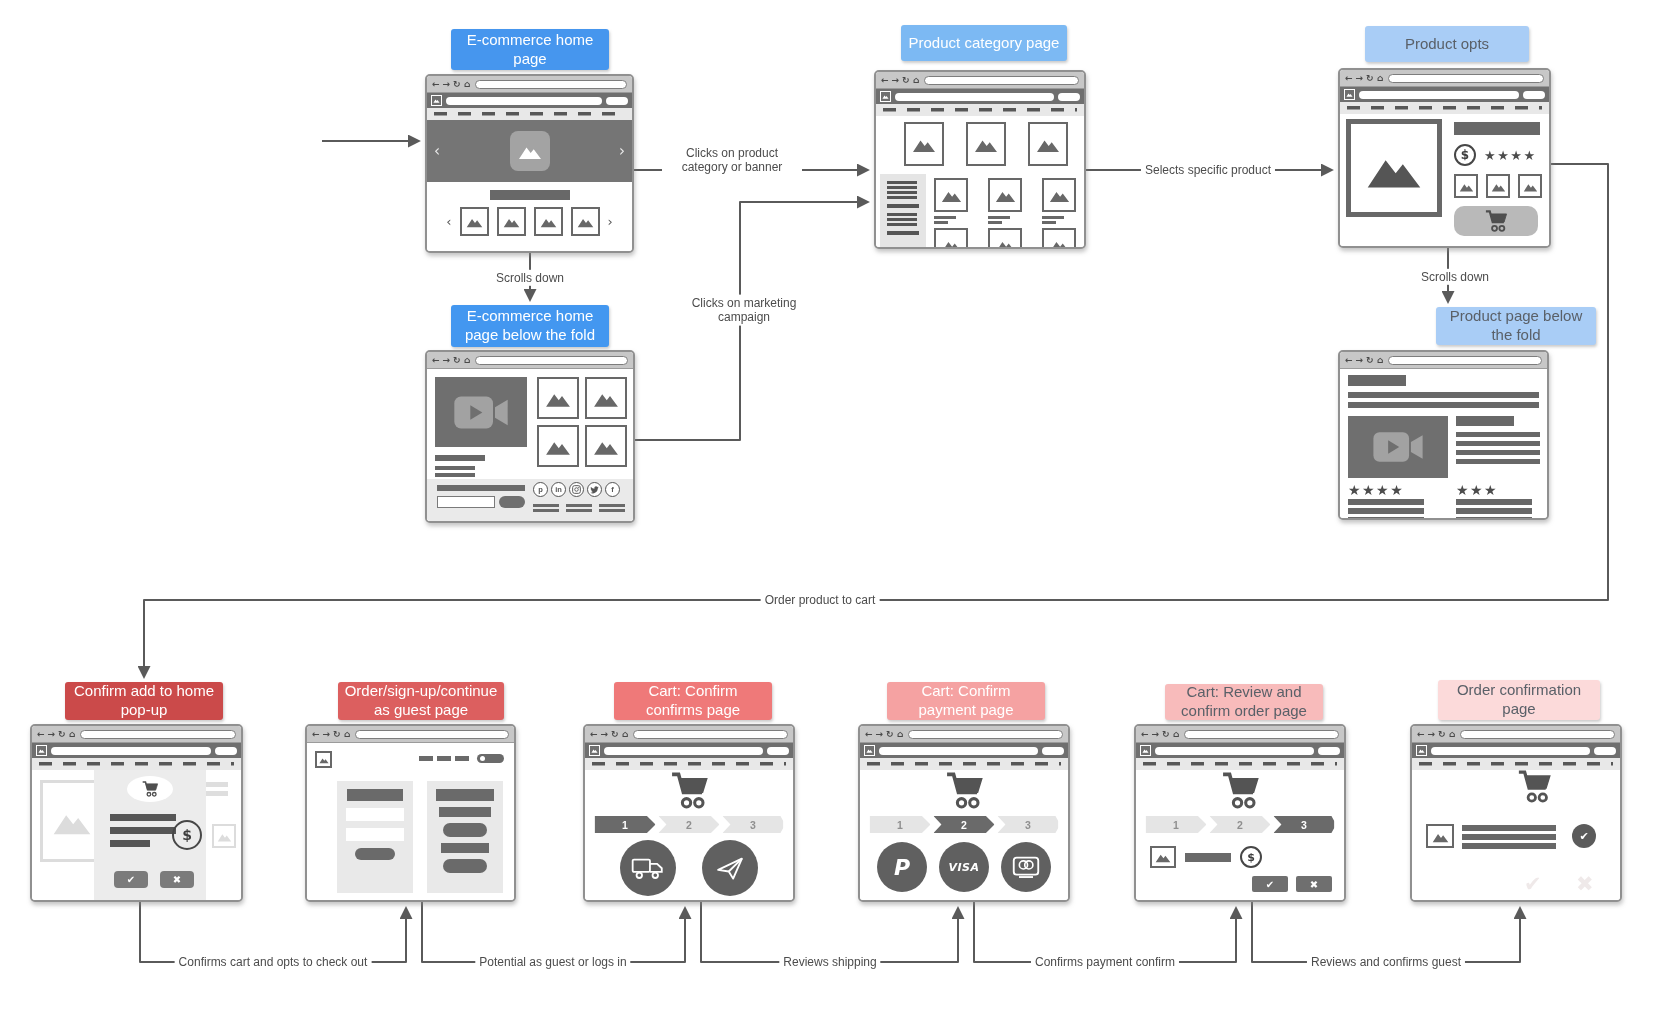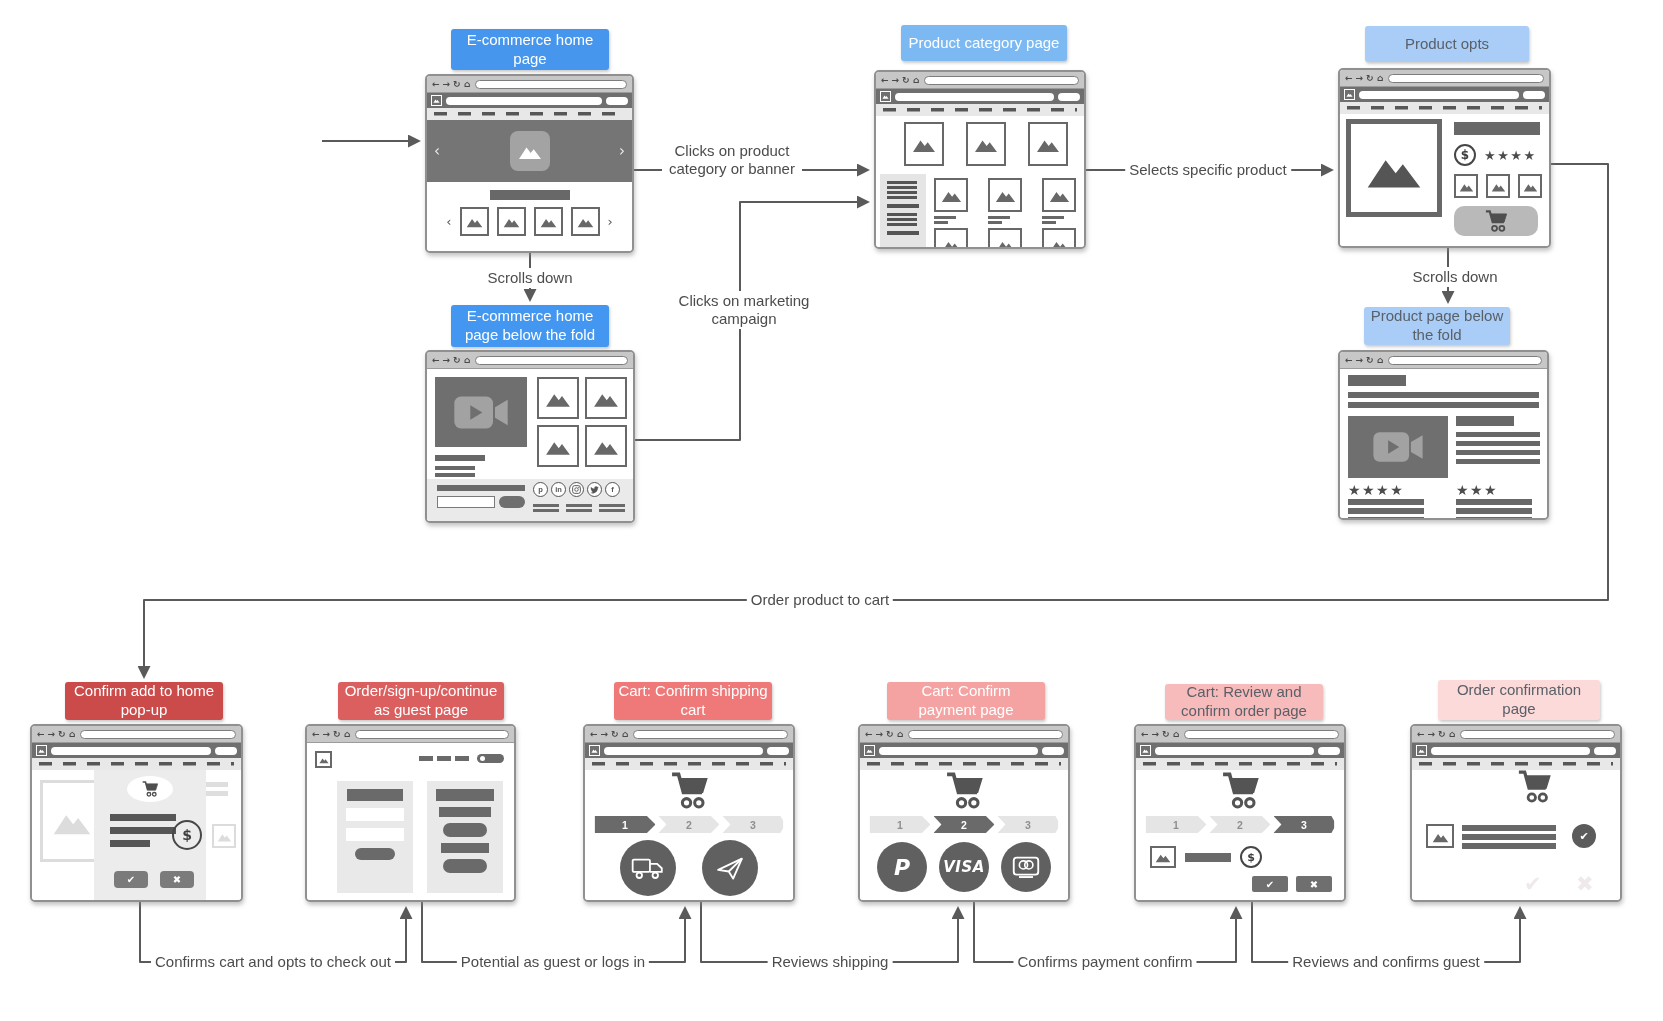--- a/index.html
+++ b/index.html
@@ -5,21 +5,21 @@
 *{margin:0;padding:0;box-sizing:border-box}
 html,body{background:#fff}
 body{font-family:"Liberation Sans",sans-serif}
 #canvas{position:relative;width:1663px;height:1021px;background:#fff;overflow:hidden}
 #wires{position:absolute;left:0;top:0;z-index:1}
 .wire{stroke:var(--connector,#5a5a5a);stroke-width:2;fill:none;stroke-linejoin:round}
 #wires marker path{fill:var(--connector,#5a5a5a)}
 .g{font-family:"DejaVu Sans",sans-serif}
 .node{position:absolute;z-index:3;display:flex;align-items:center;justify-content:center;text-align:center;font-size:15px;line-height:1.25;border-radius:3px;color:#fff;padding:2px 4px;box-shadow:1px 2px 3px rgba(140,140,140,.45)}
 .node.dk{color:var(--dark-label-text,#5a6068)}
-.elabel{position:absolute;z-index:4;transform:translate(-50%,-50%);background:#fff;color:#4c4c4c;font-size:15px;line-height:1.2;text-align:center;padding:1px 4px;white-space:nowrap}
+.elabel{position:absolute;z-index:4;transform:translate(-50%,-50%);background:#fff;color:#4c4c4c;font-size:12px;line-height:1.2;text-align:center;padding:1px 4px;white-space:nowrap}
 .elabel.wrap{white-space:normal}
 .wf{position:absolute;z-index:2;background:#fff;border:2px solid #909090;border-radius:5px;display:flex;flex-direction:column;overflow:hidden;box-shadow:1px 3px 4px rgba(140,140,140,.5)}
 .chrome{flex:none;height:17px;background:#c7c7c7;border-bottom:1px solid #9b9b9b;display:flex;align-items:center;gap:3px;padding:0 5px}
 .ni{font-size:9px;color:#4a4a4a;line-height:1;font-weight:bold;font-family:"DejaVu Sans",sans-serif}
 .url{flex:1;height:9px;margin-left:2px;background:#fff;border:1px solid #7d7d7d;border-radius:5px}
 .sbar{flex:none;height:15px;background:#6f6f6f;display:flex;align-items:center;gap:4px;padding:0 4px}
 .lsq{width:11px;height:11px;border:1.5px solid #fff;color:#fff;display:flex;align-items:center;justify-content:center;flex:none}
 .spill{flex:1;height:8px;background:#fff;border-radius:4px}
 .sbtn{width:22px;height:8px;background:#fff;border-radius:4px;flex:none}
 .nstrip{flex:none;height:12px;background:repeating-linear-gradient(90deg,#575757 0 13px,#e8e8e8 13px 24px) center/calc(100% - 14px) 3.5px no-repeat #e8e8e8}
@@ -106,24 +106,24 @@
   <path class="wire" marker-end="url(#arr)" d="M422 902 V962 H685 V908"></path>
   <path class="wire" marker-end="url(#arr)" d="M701 902 V962 H958 V908"></path>
   <path class="wire" marker-end="url(#arr)" d="M974 902 V962 H1236 V908"></path>
   <path class="wire" marker-end="url(#arr)" d="M1252 902 V962 H1520 V908"></path>
 </svg>
 
 <div class="node" style="left:451px;top:29px;width:158px;height:41px;background:var(--home-bg)">E-commerce home page</div>
 <div class="node" style="left:901px;top:25px;width:166px;height:36px;background:var(--category-bg)">Product category page</div>
 <div class="node dk" style="left:1365px;top:26px;width:164px;height:36px;background:var(--product-bg)">Product opts</div>
 <div class="node" style="left:451px;top:305px;width:158px;height:42px;background:var(--home-below-bg)">E-commerce home page below the fold</div>
-<div class="node dk" style="left:1364px;top:307px;width:146px;height:38px;background:var(--product-below-bg)">Product page below the fold</div>
+<div class="node dk" style="left:1436px;top:307px;width:160px;height:38px;background:var(--product-below-bg)">Product page below the fold</div>
 <div class="node" style="left:65px;top:682px;width:158px;height:38px;background:var(--cart-popup-bg)">Confirm add to home pop-up</div>
 <div class="node" style="left:338px;top:682px;width:166px;height:38px;background:var(--login-bg)">Order/sign-up/continue as guest page</div>
-<div class="node" style="left:614px;top:682px;width:158px;height:38px;background:var(--shipping-bg)">Cart: Confirm shipping cart</div>
+<div class="node" style="left:614px;top:682px;width:158px;height:38px;background:var(--shipping-bg)">Cart: Confirm confirms page</div>
 <div class="node" style="left:887px;top:682px;width:158px;height:38px;background:var(--payment-bg)">Cart: Confirm payment page</div>
 <div class="node dk" style="left:1165px;top:684px;width:158px;height:36px;background:var(--review-bg)">Cart: Review and confirm order page</div>
 <div class="node dk" style="left:1438px;top:680px;width:162px;height:40px;background:var(--confirmation-bg)">Order confirmation page</div>
 
 <div class="elabel" style="left:530px;top:278px">Scrolls down</div>
 <div class="elabel wrap" style="left:732px;top:160px;width:140px">Clicks on product category or banner</div>
 <div class="elabel wrap" style="left:744px;top:310px;width:158px">Clicks on marketing campaign</div>
 <div class="elabel" style="left:1208px;top:170px">Selects specific product</div>
 <div class="elabel" style="left:1455px;top:277px">Scrolls down</div>
 <div class="elabel" style="left:820px;top:600px">Order product to cart</div>
@@ -583,21 +583,21 @@
             <use href="#i-cart"></use>
           </svg>
         </div>
     <div class="steps" style="top:46px">
       <span class="step p1">1</span>
       <span class="step p2 on">2</span>
       <span class="step p3">3</span>
     </div>
     <div class="crow" style="top:72px;gap:12px">
       <span class="bigc g" style="width:50px;height:50px;font-size:22px;font-weight:bold;font-style:italic">P</span>
-      <span class="bigc g" style="width:50px;height:50px;font-size:15px;font-weight:bold;font-style:italic;letter-spacing:.5px">VISA</span>
+      <span class="bigc g" style="width:50px;height:50px;font-size:11px;font-weight:bold;font-style:italic;letter-spacing:.5px">VISA</span>
       <span class="bigc" style="width:50px;height:50px">
             <svg class="ic" style="width:28px;height:26px">
               <use href="#i-mc"></use>
             </svg>
           </span>
     </div>
   </div>
 </div>
 
 <div class="wf" style="left:1134px;top:724px;width:212px;height:178px">

